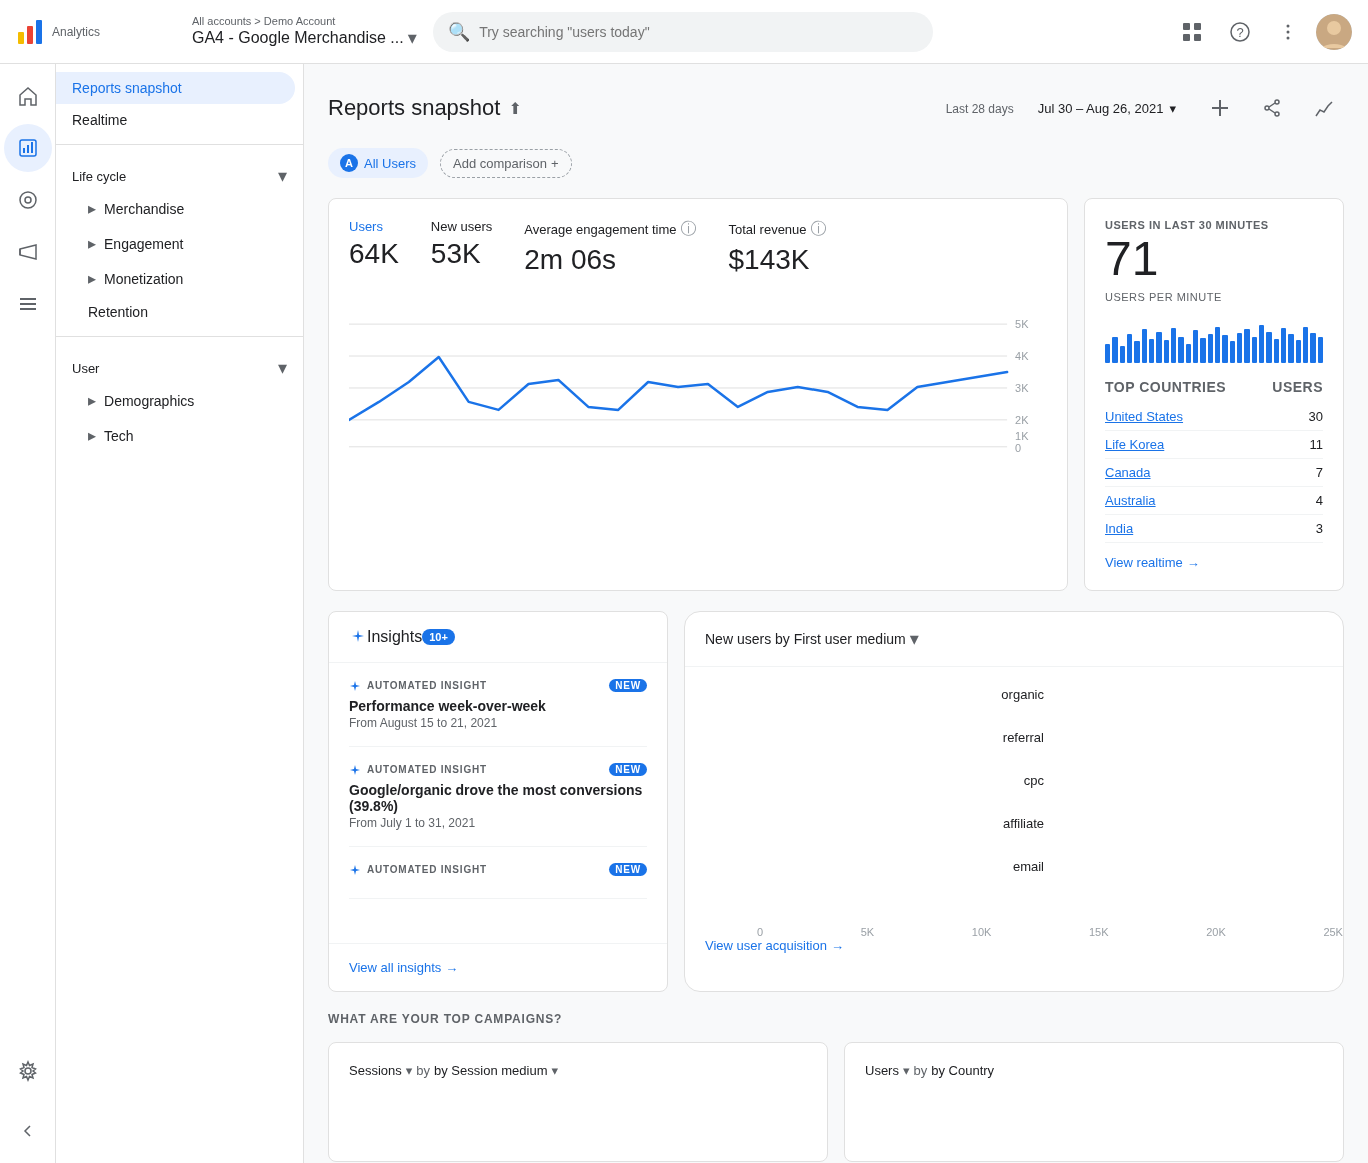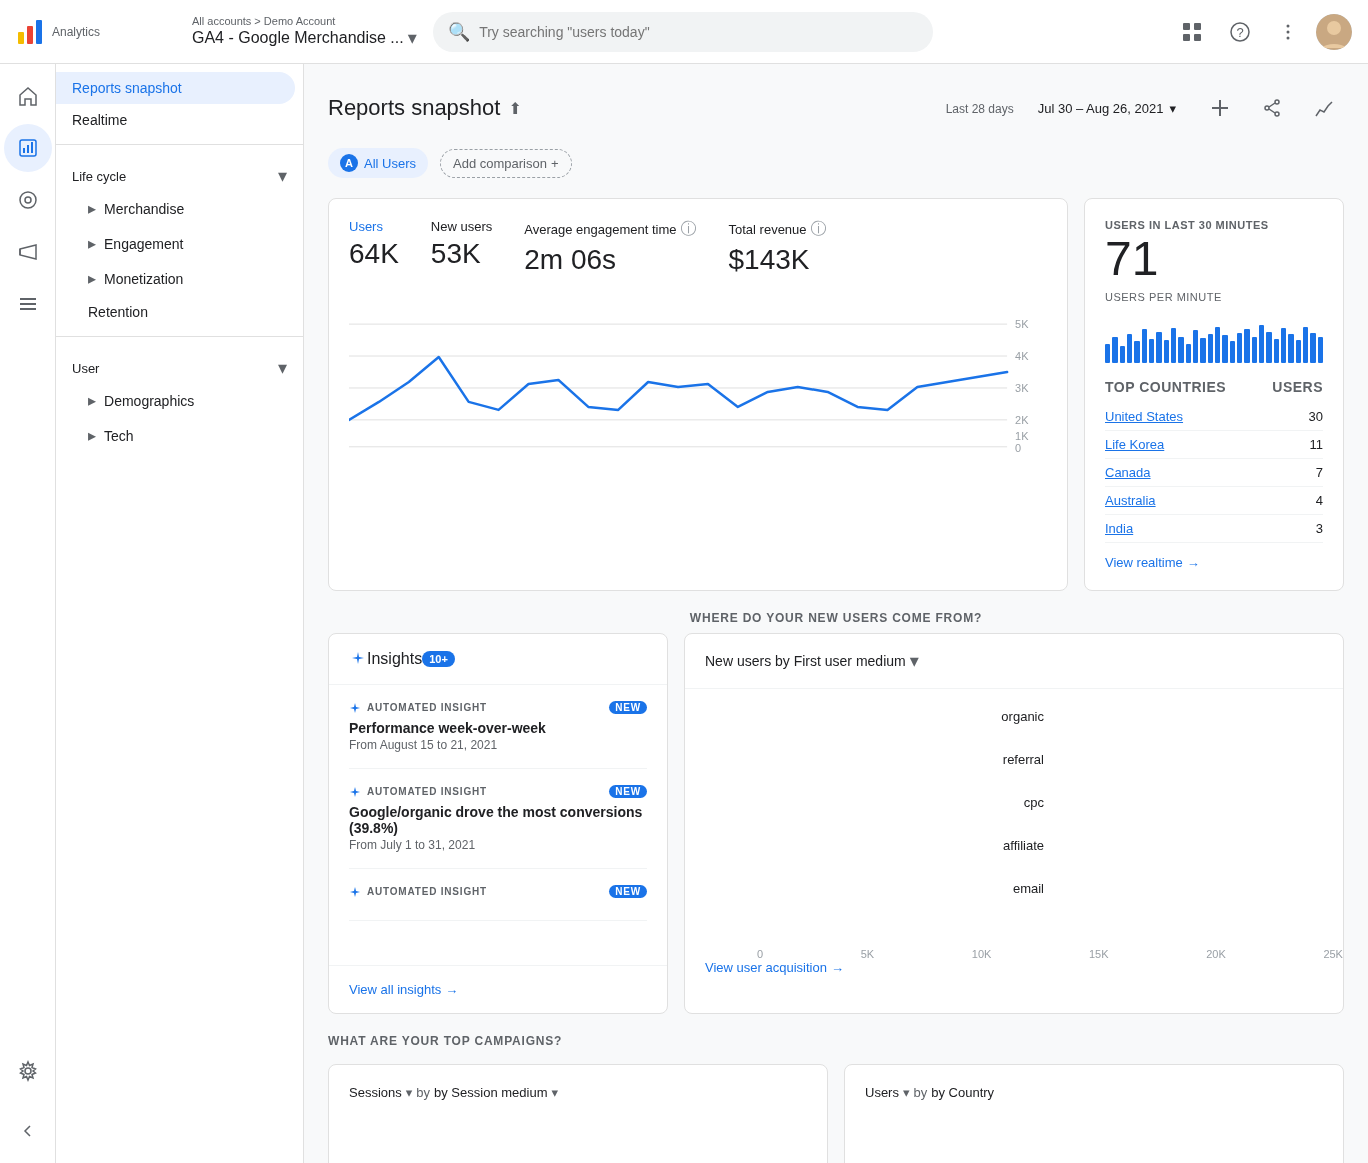--- a/index.html
+++ b/index.html
@@ -129,21 +129,21 @@
     .insight-auto-label { font-size: 10px; font-weight: 600; color: #5f6368; letter-spacing: 0.8px; text-transform: uppercase; display: flex; align-items: center; justify-content: space-between; margin-bottom: 6px; }
     .insight-auto-left { display: flex; align-items: center; gap: 6px; }
     .new-badge { background: #1a73e8; color: #fff; border-radius: 10px; font-size: 10px; font-weight: 600; padding: 1px 6px; }
     .insight-name { font-size: 14px; font-weight: 600; color: #202124; margin-bottom: 2px; }
     .insight-desc { font-size: 12px; color: #5f6368; }
     .insights-footer { padding: 16px 20px; border-top: 1px solid #f1f3f4; }
     .view-all-link { color: #1a73e8; font-size: 13px; font-weight: 500; cursor: pointer; display: flex; align-items: center; gap: 4px; }
 
     
     .acquisition-card {
-      flex: 1; background: #fff; border-radius: 8px; border: 1px solid #e0e0e0; overflow: hidden;
+      flex: 1; background: #fff; border-radius: 16px; border: 1px solid #e0e0e0; overflow: hidden;
     }
     .acquisition-header { padding: 16px 20px; border-bottom: 1px solid #f1f3f4; }
     .acquisition-title { font-size: 14px; color: #202124; display: flex; align-items: center; gap: 4px; }
     .acquisition-title .dropdown-arrow { color: #5f6368; font-size: 18px; }
     .bar-chart-container { padding: 20px; }
     .bar-chart-row { display: flex; align-items: center; gap: 12px; margin-bottom: 16px; flex-direction: column; }
     .bar-label { font-size: 13px; color: #202124; width: 60px; text-align: right; }
     .bar-track { flex: 1; height: 24px; background: #f1f3f4; border-radius: 2px; overflow: hidden; }
     .bar-fill { height: 100%; background: #1557b0; border-radius: 2px; }
     .bar-x-labels { display: flex; justify-content: space-between; padding-left: 72px; font-size: 11px; color: #9aa0a6; margin-top: 4px; }
@@ -492,21 +492,20 @@
             </div>
         </div>
 
         <div class="view-realtime">
           <span>View realtime</span>
           <span>→</span>
         </div>
       </div>
     </div>
 
-    <div class="where-section-label">WHERE DO YOUR NEW USERS COME FROM?</div>
 
     <div class="insights-acquisition-row" style="margin-bottom:20px;">
 
       <div class="insights-card">
         <div class="insights-header">
           <svg width="18" height="18" viewBox="0 0 18 18">
               <path d="M9 2 L10 7 L15 8 L10 9 L9 14 L8 9 L3 8 L8 7 Z" fill="#1a73e8"></path>
             </svg>
           <span class="insights-title">Insights</span>
           <span class="insights-badge">10+</span>

